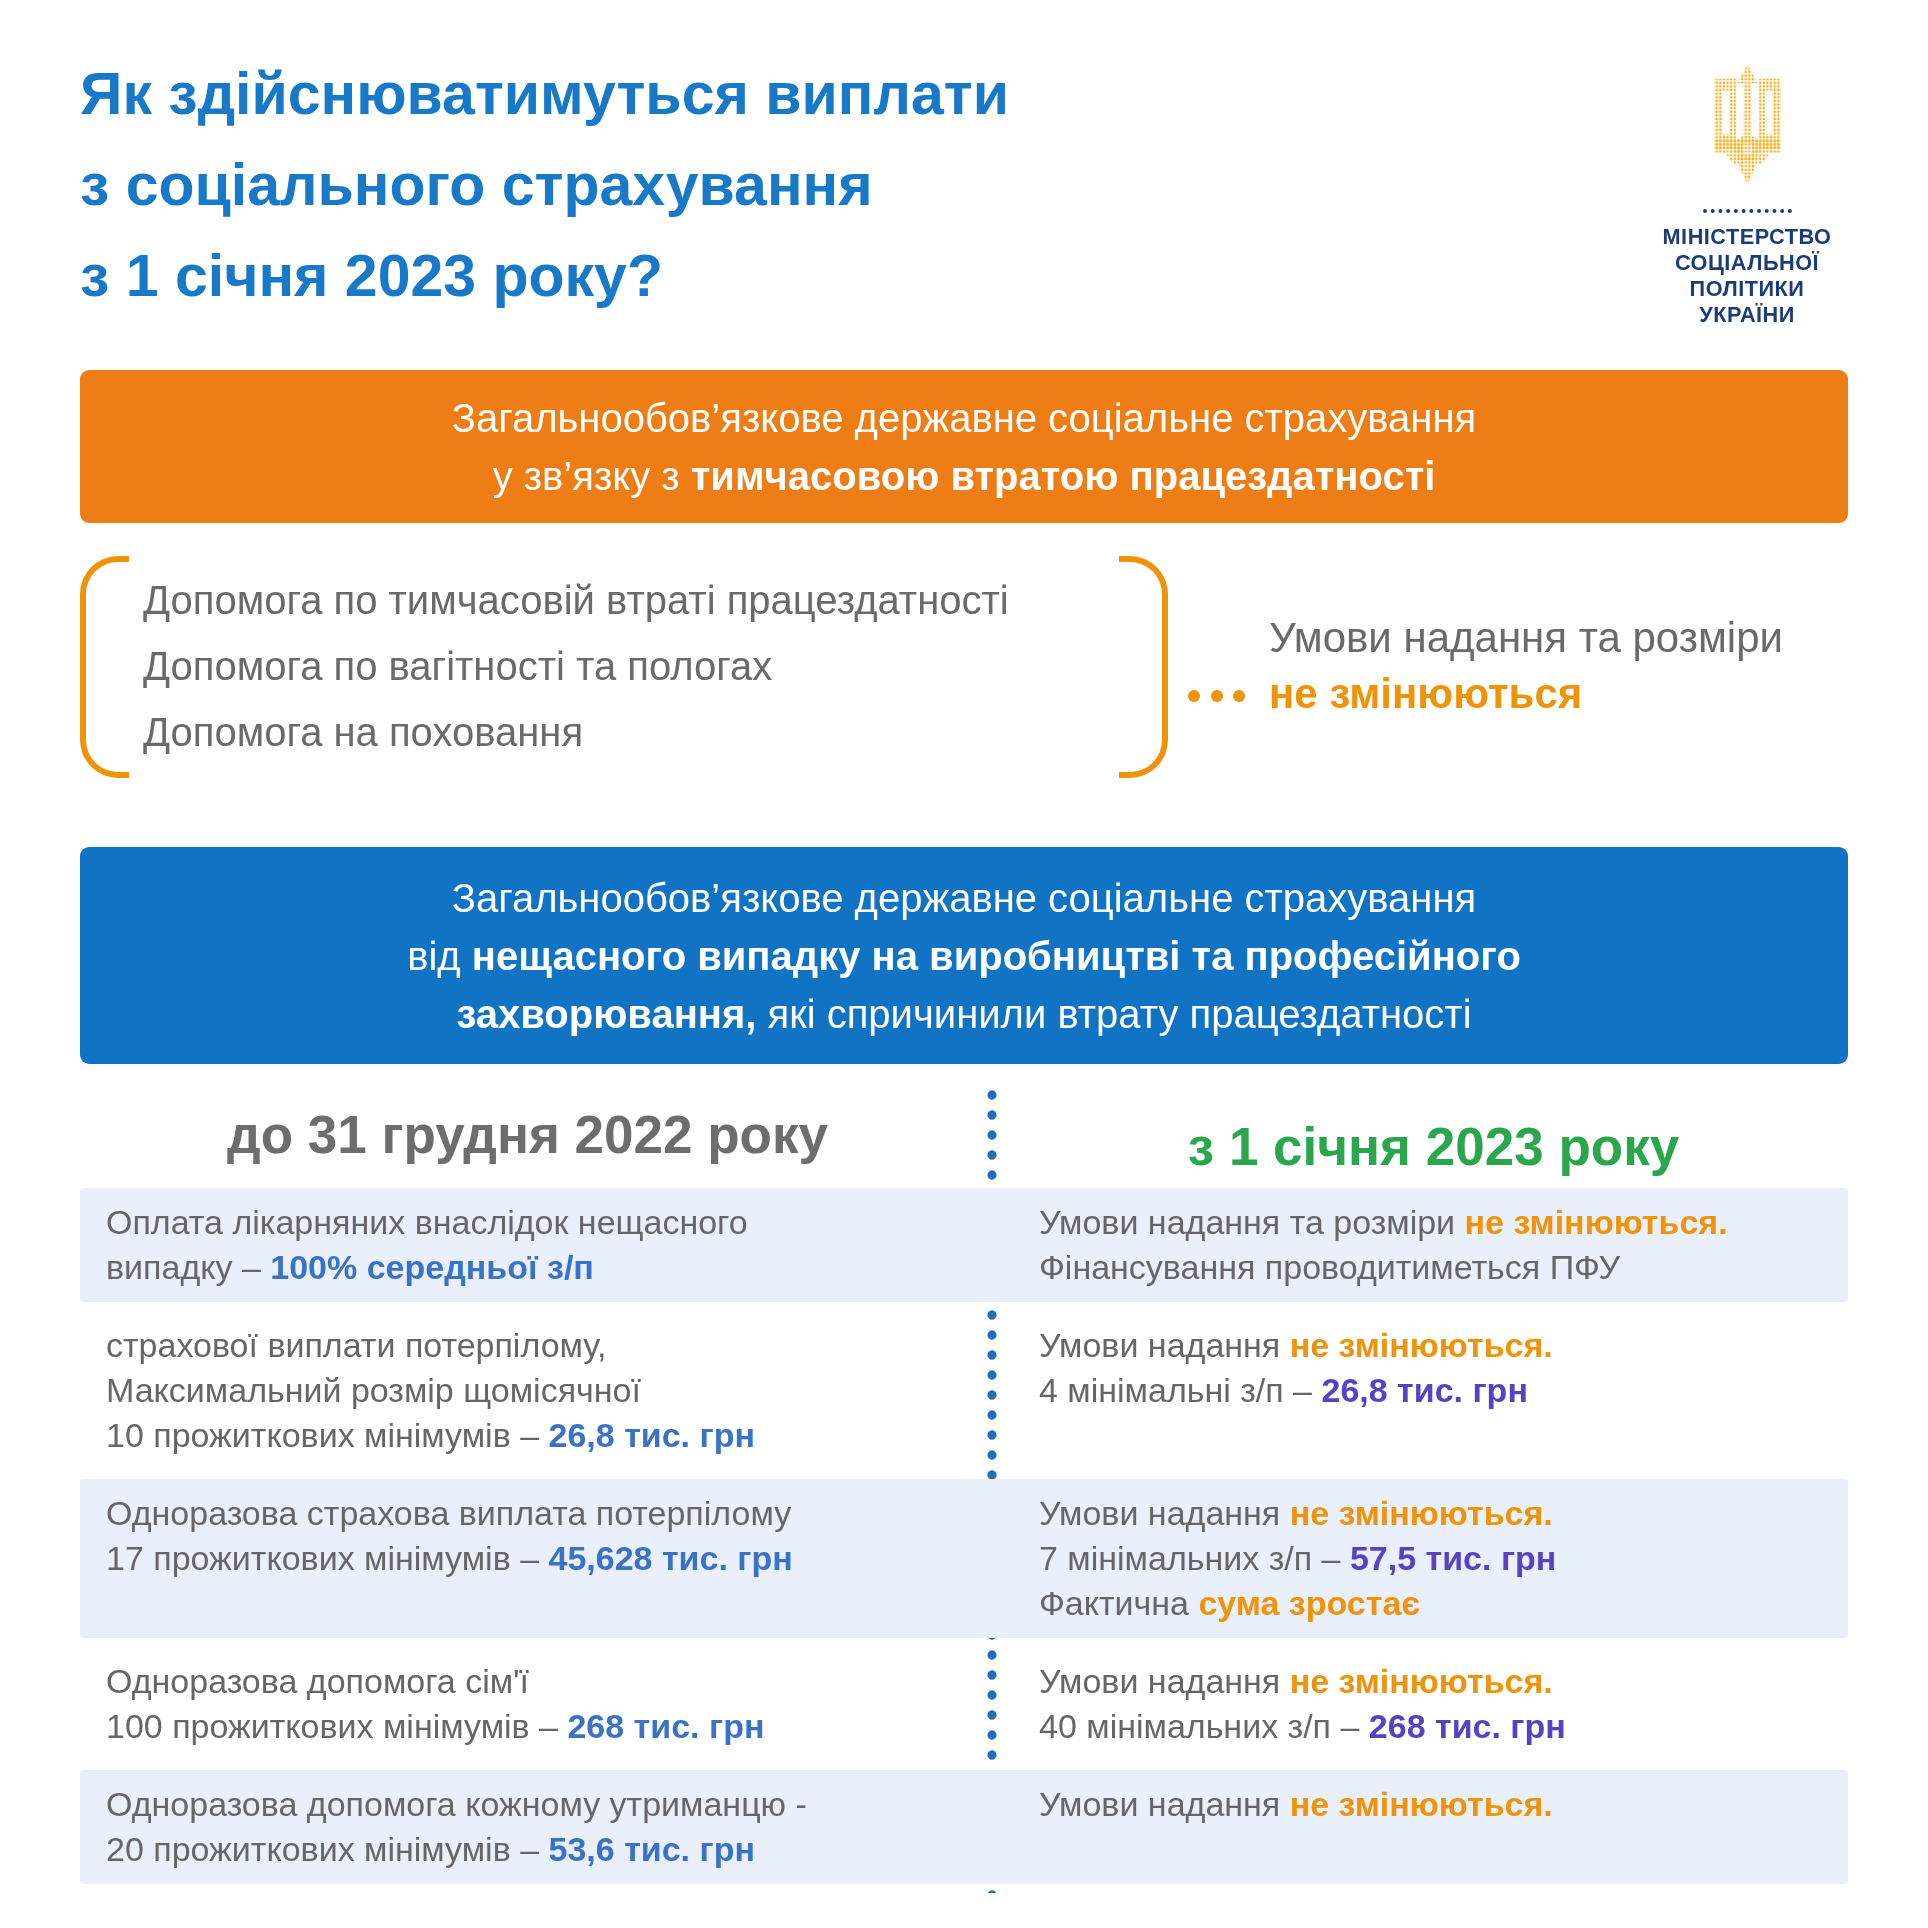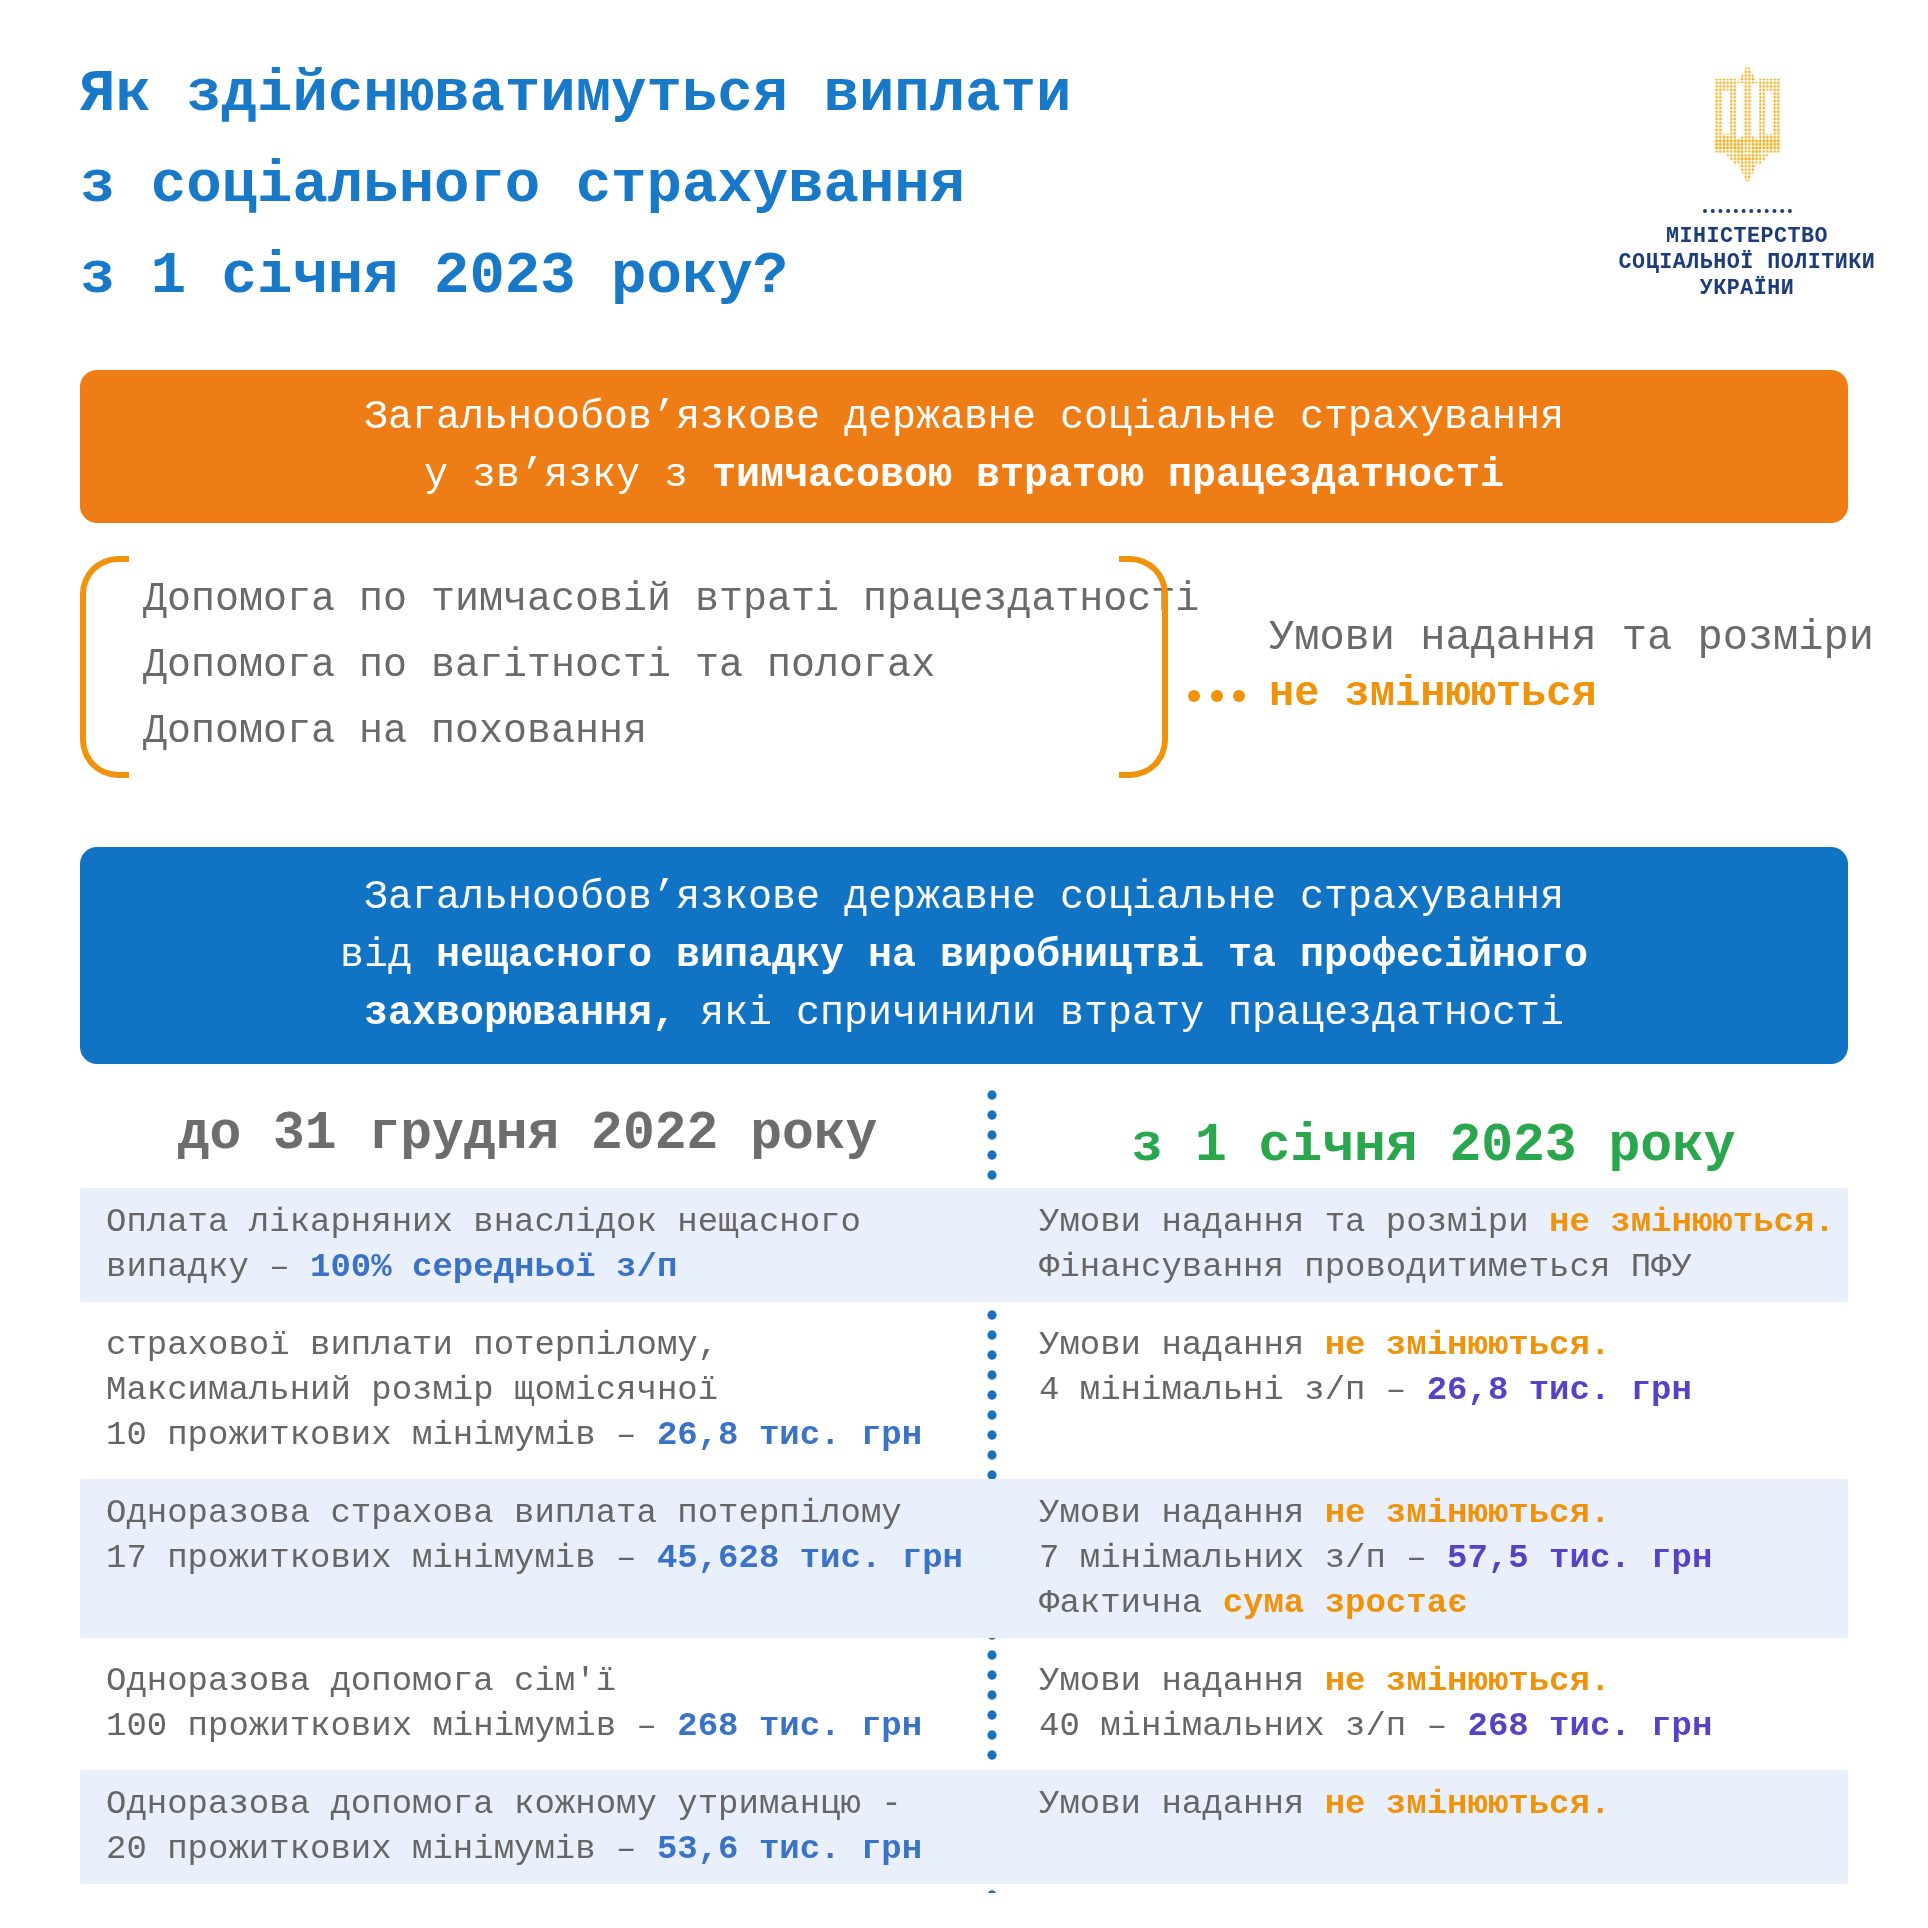--- a/index.html
+++ b/index.html
@@ -1,32 +1,32 @@
 <!DOCTYPE html>
 <html lang="uk" style="font-size:15px"><head>
 <meta charset="utf-8">
 <style>
   html,body { margin:0; padding:0; background:#fff; }
   .canvas {
     position:relative; width:1928px; height:1904px; background:#ffffff;
-    font-family:Liberation Mono, monospace; overflow:hidden;
+    font-family:Liberation Sans, sans-serif; overflow:hidden;
   }
 
   
   .title { position:absolute; left:80px; top:49px; font-size:59px; font-weight:700;
            color:#1879C9; line-height:91px; }
 
   
   .logo { position:absolute; left:1615px; top:55px; width:264px; text-align:center; }
   .logo svg { display:block; margin:0 auto; }
   .logo-rule { width:89px; margin:15px auto 11.3px auto; border-top:4.7px dotted #1B3B7B; height:0; }
   .logo-text { font-size:21.7px; font-weight:700; color:#1B3B7B; line-height:26px; letter-spacing:0.5px; }
 
   
-  .banner { position:absolute; left:80px; width:1768px; border-radius:17px; color:#ffffff;
+  .banner { position:absolute; left:80px; width:1768px; border-radius:9px; color:#ffffff;
             text-align:center; font-size:40px; line-height:58px; display:flex;
             flex-direction:column; justify-content:center; }
   .banner .bold { font-weight:700; }
   .banner.orange { top:370px; height:153px; background:#EE7D15; }
   .banner.blue   { top:847px; height:217px; background:#1173C4; }
 
   
   .bracket { position:absolute; width:49px; height:222px; border:6.6px solid #F0930A; box-sizing:border-box; }
   .bracket.left  { left:80px;  top:556px; border-right:none; border-radius:38px 0 0 38px; }
   .bracket.right { left:1119px; top:556px; border-left:none;  border-radius:0 38px 38px 0; }

